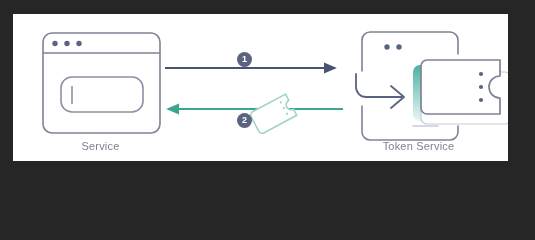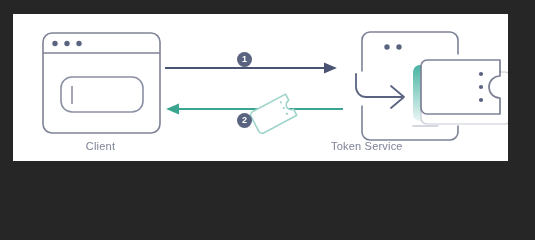--- a/index.html
+++ b/index.html
@@ -46,21 +46,21 @@
   #caption-client {
     left: 0px;
     top: 126px;
     width: 175px;
     text-align: center;
   }
   #caption-token {
     left: 318px;
     top: 126px;
     width: 175px;
-    text-align: left;
+    text-align: center;
   }
   .badge-num {
     position: absolute;
     width: 15px;
     height: 15px;
     border-radius: 50%;
     background: #5a6480;
     color: #ffffff;
     font-size: 9px;
     line-height: 15px;
@@ -148,17 +148,17 @@
         <circle cx="468" cy="60" r="2.1"></circle>
         <circle cx="468" cy="73" r="2.1"></circle>
         <circle cx="468" cy="86" r="2.1"></circle>
       </g>
       <line x1="400" y1="112" x2="425" y2="112" stroke="#c9ccd8" stroke-width="1.6" stroke-linecap="round"></line>
     </svg>
 
     <div class="badge-num" id="badge-1">1</div>
     <div class="badge-num" id="badge-2">2</div>
 
-    <div class="caption" id="caption-client">Client</div>
+    <div class="caption" id="caption-client">Service</div>
     <div class="caption" id="caption-token">Token Service</div>
 
   </div>
 </div>
 
 </body></html>

